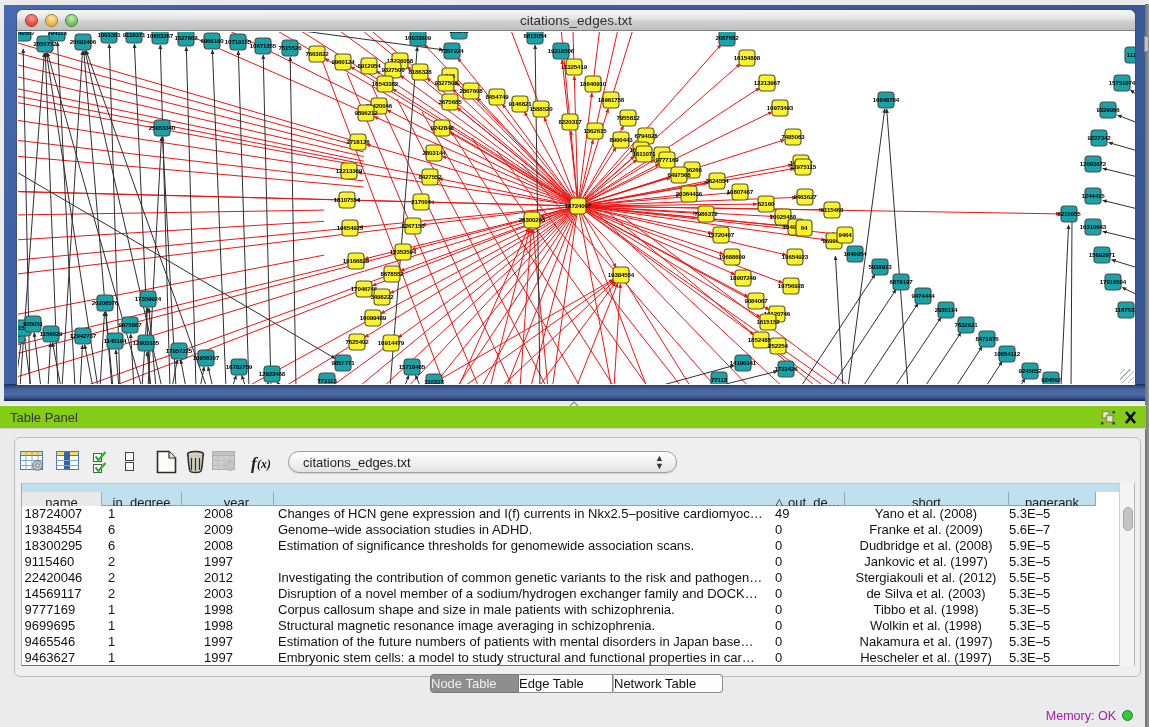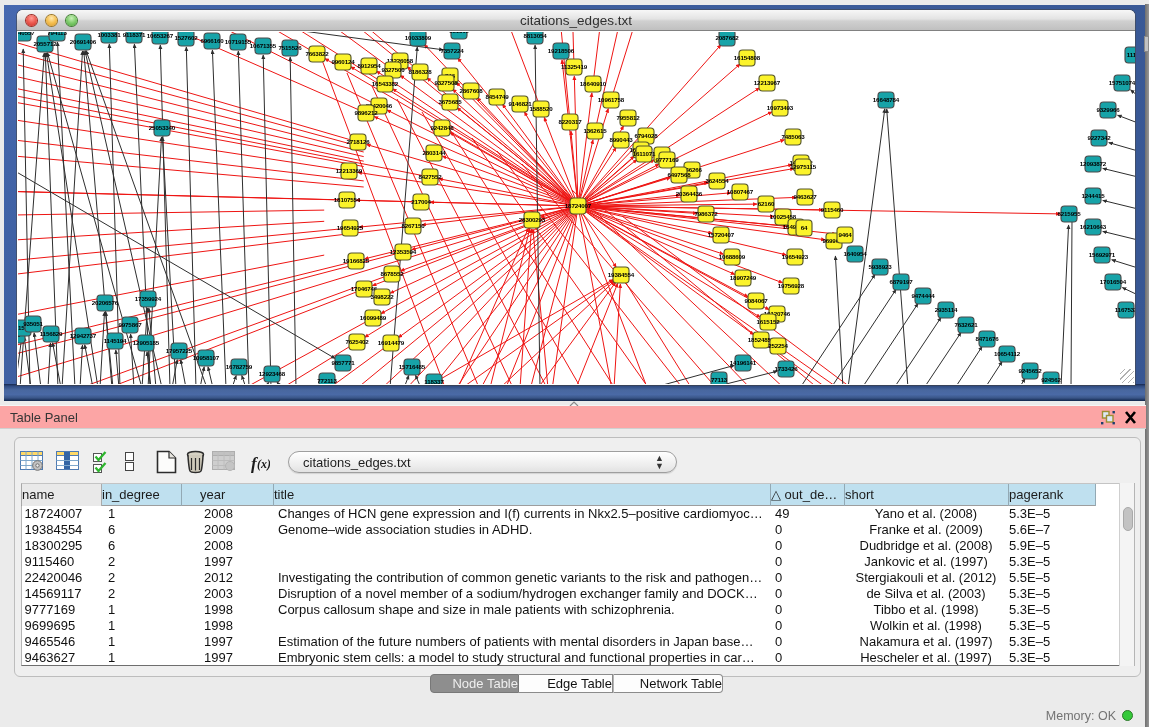--- a/index.html
+++ b/index.html
@@ -20,33 +20,33 @@
 #tl2{left:46px;background:radial-gradient(circle at 50% 30%,#ffe9b0 0%,#f5bf4f 50%,#d89a2e 100%);box-shadow:0 0 0 1px #9a7424}
 #tl3{left:66px;background:radial-gradient(circle at 50% 30%,#c8f0b8 0%,#7ecb6b 50%,#4da43c 100%);box-shadow:0 0 0 1px #3f7a31}
 #canvas{left:18px;top:32px;width:1117px;height:352px;background:#fff;overflow:hidden}
 #grip{right:15px;top:369px;width:14px;height:14px;background:repeating-linear-gradient(135deg,transparent 0,transparent 3px,#b0b0b0 3px,#b0b0b0 4px)}
 
 
 #rstrip{left:1145px;top:4px;width:4px;height:723px;background:linear-gradient(90deg,#6f6f6f,#979797)}
 #rnotch{left:1144px;top:36px;width:5px;height:16px;background:#c2c2c2;border:1px solid #8a8a8a}
 
 
-#tp-head{left:0;top:405px;width:1146px;height:24px;background:#fca5a5;border-top:1px solid #f5f5f5;border-bottom:1px solid #d0d0d0}
+#tp-head{left:0;top:405px;width:1146px;height:24px;background:#84cc16;border-top:1px solid #f5f5f5;border-bottom:1px solid #d0d0d0}
 #tp-head .t{position:absolute;left:10px;top:4px;font-size:13px;color:#363636}
 #caret{left:569px;top:401px;width:10px;height:5px}
 #container{left:14px;top:437px;width:1127px;height:240px;background:#efefef;border:1px solid #bdbdbd;border-radius:6px}
 
 
 #dd{left:288px;top:451px;width:389px;height:22px;border:1px solid #9e9e9e;border-radius:11px;background:linear-gradient(#ffffff,#ececec 70%,#e2e2e2);box-shadow:0 1px 1px rgba(0,0,0,.12)}
 #dd .t{position:absolute;left:14px;top:3px;font-size:13px;color:#1d1d1d}
 #dd .ar{position:absolute;right:12px;top:2px;font-size:9px;color:#333;line-height:8px;text-align:center}
 
 
 #thead{left:21px;top:483px;width:1098px;height:23px;border-top:1px solid #c4c4c4;border-bottom:1px solid #9d9d9d;border-left:1px solid #a8a8a8;background:#bfe0ef;font-size:13px;color:#1c1c1c}
-.hc{position:absolute;top:0;height:23px;line-height:22px;border-right:1px solid #93a9b4}
+.hc{position:absolute;top:8px;height:23px;line-height:22px;text-align:center;border-right:1px solid #93a9b4}
 #thead .h-name{left:0;width:80px;background:#e9e9e9;border-right:1px solid #aaa}
 #thead .h-ind{left:80px;width:80px}
 #thead .h-year{left:178px;width:74px}
 #thead .h-title{left:252px;width:497px}
 #thead .h-out{left:749px;width:74px}
 #thead .h-short{left:823px;width:164px}
 #thead .h-pr{left:987px;width:87px}
 #thead .h-end{left:1074px;width:24px;background:#fff;border-right:none}
 
 
@@ -60,27 +60,27 @@
 .c-out{left:754px}
 .c-short{left:823px;width:164px;text-align:center}
 .c-pr{left:988px}
 
 
 #vsb{left:1119px;top:483px;width:16px;height:183px;background:#f4f4f4;border-left:1px solid #cfcfcf;border-right:1px solid #b5b5b5}
 #vsbthumb{left:1123px;top:507px;width:10px;height:24px;border-radius:5px;background:#c3c3c3;border:1px solid #a9a9a9}
 
 
 #segs{left:430px;top:674px;height:19px;font-size:13px}
-.seg{position:absolute;top:0;height:19px;line-height:18px;text-align:right;border:1px solid #8b8b8b;background:#fdfdfd;color:#111}
+.seg{position:absolute;top:0;height:19px;line-height:18px;text-align:left;border:1px solid #8b8b8b;background:#fdfdfd;color:#111}
 #seg1{left:0;width:89px;border-radius:4px 0 0 4px;background:#8e8e8e;color:#efefef;border-color:#787878}
 #seg2{left:89px;width:94px;border-left:none}
 #seg3{left:183px;width:110px;border-radius:0 4px 4px 0;border-left:1px solid #b5b5b5}
 
 
-#mem{right:33px;top:709px;font-size:12.5px;color:#737373}
+#mem{right:33px;top:709px;font-size:12.5px;color:#a21caf}
 #memdot{left:1122px;top:710px;width:11px;height:11px;border-radius:50%;background:#35c93a;border:1px solid #2c7a2a}
 </style></head>
 <body>
 <div id="stage">
 <div class="abs" id="blue"></div>
 <div class="abs" id="bluefill"></div>
 <div class="abs" id="botband"></div>
 <div class="abs" id="rstrip"></div>
 <div class="abs" id="rnotch"></div>
 <div class="abs" id="win"></div>
@@ -669,21 +669,20 @@
   <text x="237" y="18" font-family="Liberation Serif,serif" font-style="italic" font-weight="bold" font-size="12" fill="#1a1a1a">(x)</text>
 </svg>
 <div class="abs" id="dd">
       <div class="t">citations_edges.txt</div>
       <div class="ar">▲<br>▼</div>
     </div>
 <div class="abs" id="thead">
   <div class="hc h-name">name</div>
       <div class="hc h-ind">in_degree</div>
       <div class="hc h-year">year</div>
-  <div class="hc h-title">title</div>
       <div class="hc h-out">△ out_de…</div>
       <div class="hc h-short">short</div>
   <div class="hc h-pr">pagerank</div>
       <div class="hc h-end"></div>
 </div>
 <div class="abs" id="tbody"></div>
 <div class="row" style="top:506px">
 <span class="c-name">18724007</span>
       <span class="c-ind">1</span>
       <span class="c-year">2008</span>
@@ -698,20 +697,21 @@
       <span class="c-year">2009</span>
       <span class="c-title">Genome–wide association studies in ADHD.</span>
       <span class="c-out">0</span>
       <span class="c-short">Franke et al. (2009)</span>
       <span class="c-pr">5.6E–7</span>
     </div>
 <div class="row" style="top:538px">
 <span class="c-name">18300295</span>
       <span class="c-ind">6</span>
       <span class="c-year">2008</span>
+      <span class="c-title">Estimation of significance thresholds for genomewide association scans.</span>
       <span class="c-out">0</span>
       <span class="c-short">Dudbridge et al. (2008)</span>
       <span class="c-pr">5.9E–5</span>
     </div>
 <div class="row" style="top:554px">
 <span class="c-name">9115460</span>
       <span class="c-ind">2</span>
       <span class="c-year">1997</span>
       <span class="c-out">0</span>
       <span class="c-short">Jankovic et al. (1997)</span>
@@ -741,20 +741,21 @@
       <span class="c-year">1998</span>
       <span class="c-title">Corpus callosum shape and size in male patients with schizophrenia.</span>
       <span class="c-out">0</span>
       <span class="c-short">Tibbo et al. (1998)</span>
       <span class="c-pr">5.3E–5</span>
     </div>
 <div class="row" style="top:618px">
 <span class="c-name">9699695</span>
       <span class="c-ind">1</span>
       <span class="c-year">1998</span>
+      <span class="c-title">Structural magnetic resonance image averaging in schizophrenia.</span>
       <span class="c-out">0</span>
       <span class="c-short">Wolkin et al. (1998)</span>
       <span class="c-pr">5.3E–5</span>
     </div>
 <div class="row" style="top:634px">
 <span class="c-name">9465546</span>
       <span class="c-ind">1</span>
       <span class="c-year">1997</span>
       <span class="c-title">Estimation of the future numbers of patients with mental disorders in Japan base…</span>
       <span class="c-out">0</span>

